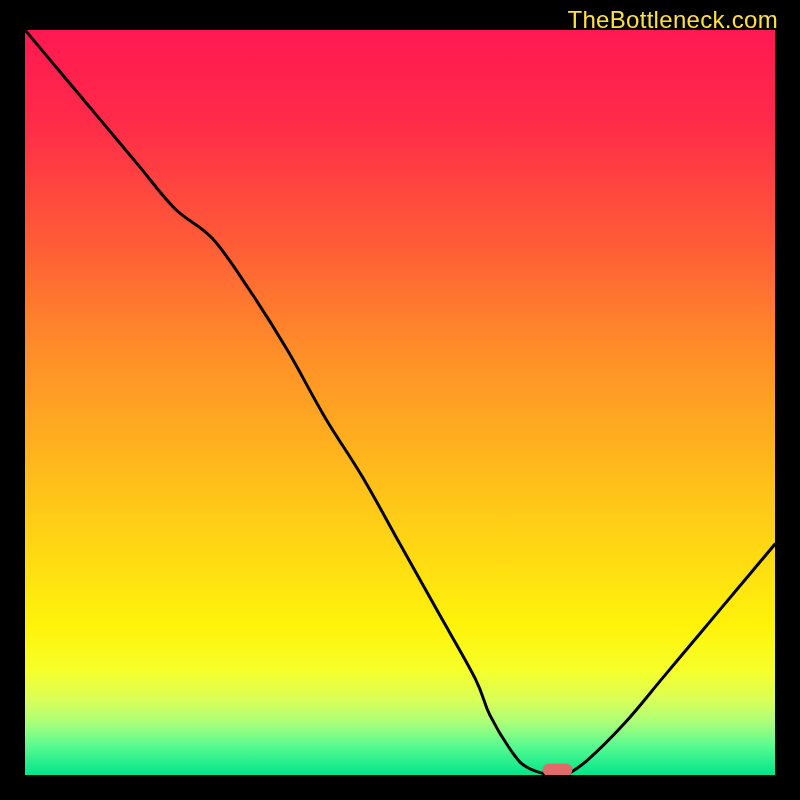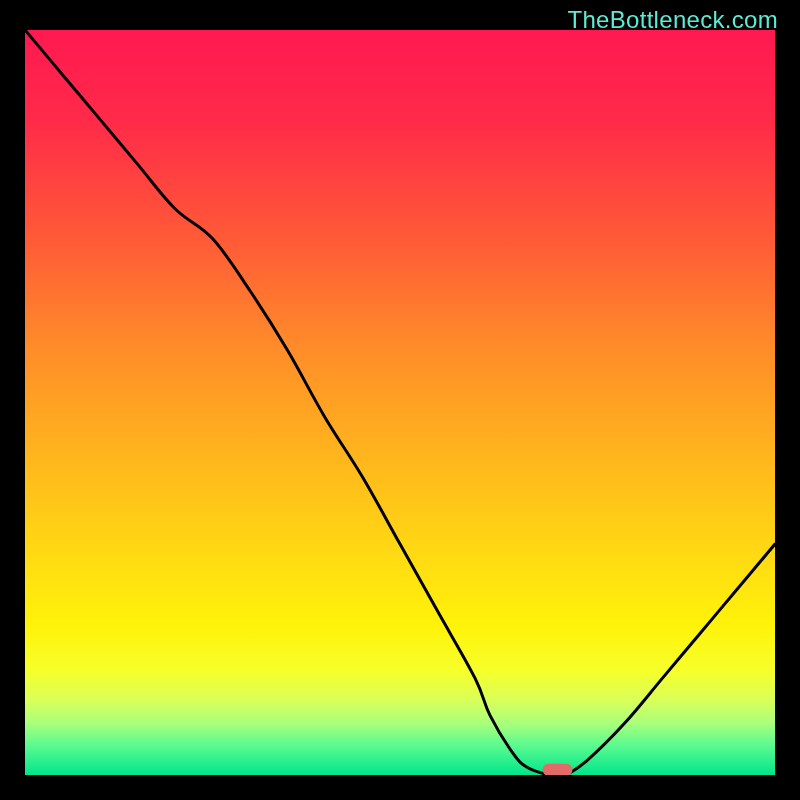--- a/index.html
+++ b/index.html
@@ -14,21 +14,21 @@
   .outer {
     position: relative;
     width: 800px;
     height: 800px;
     background: #000;
   }
   .watermark {
     position: absolute;
     top: 6px;
     right: 22px;
-    color: #5eead4;
+    color: #fde047;
     font-size: 24px;
     font-weight: 500;
     letter-spacing: 0.3px;
     z-index: 10;
   }
   .plot-area {
     position: absolute;
     left: 25px;
     top: 30px;
     width: 750px;

